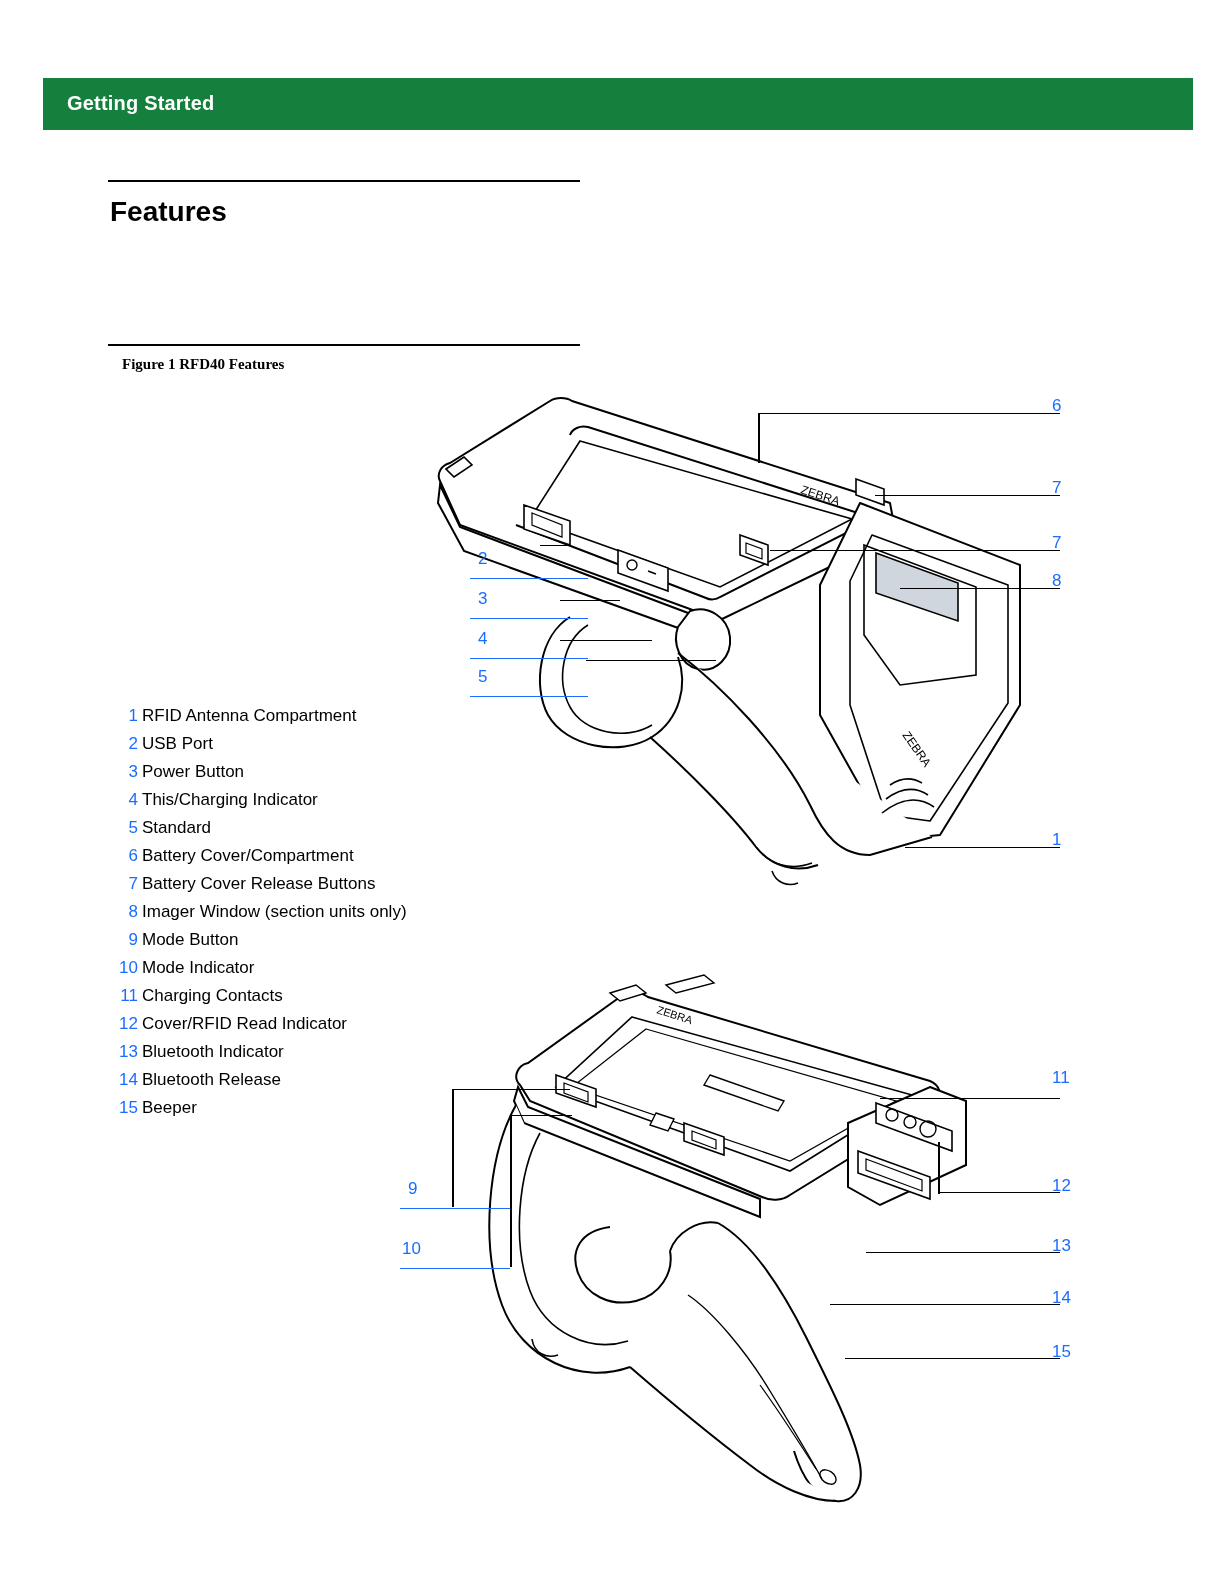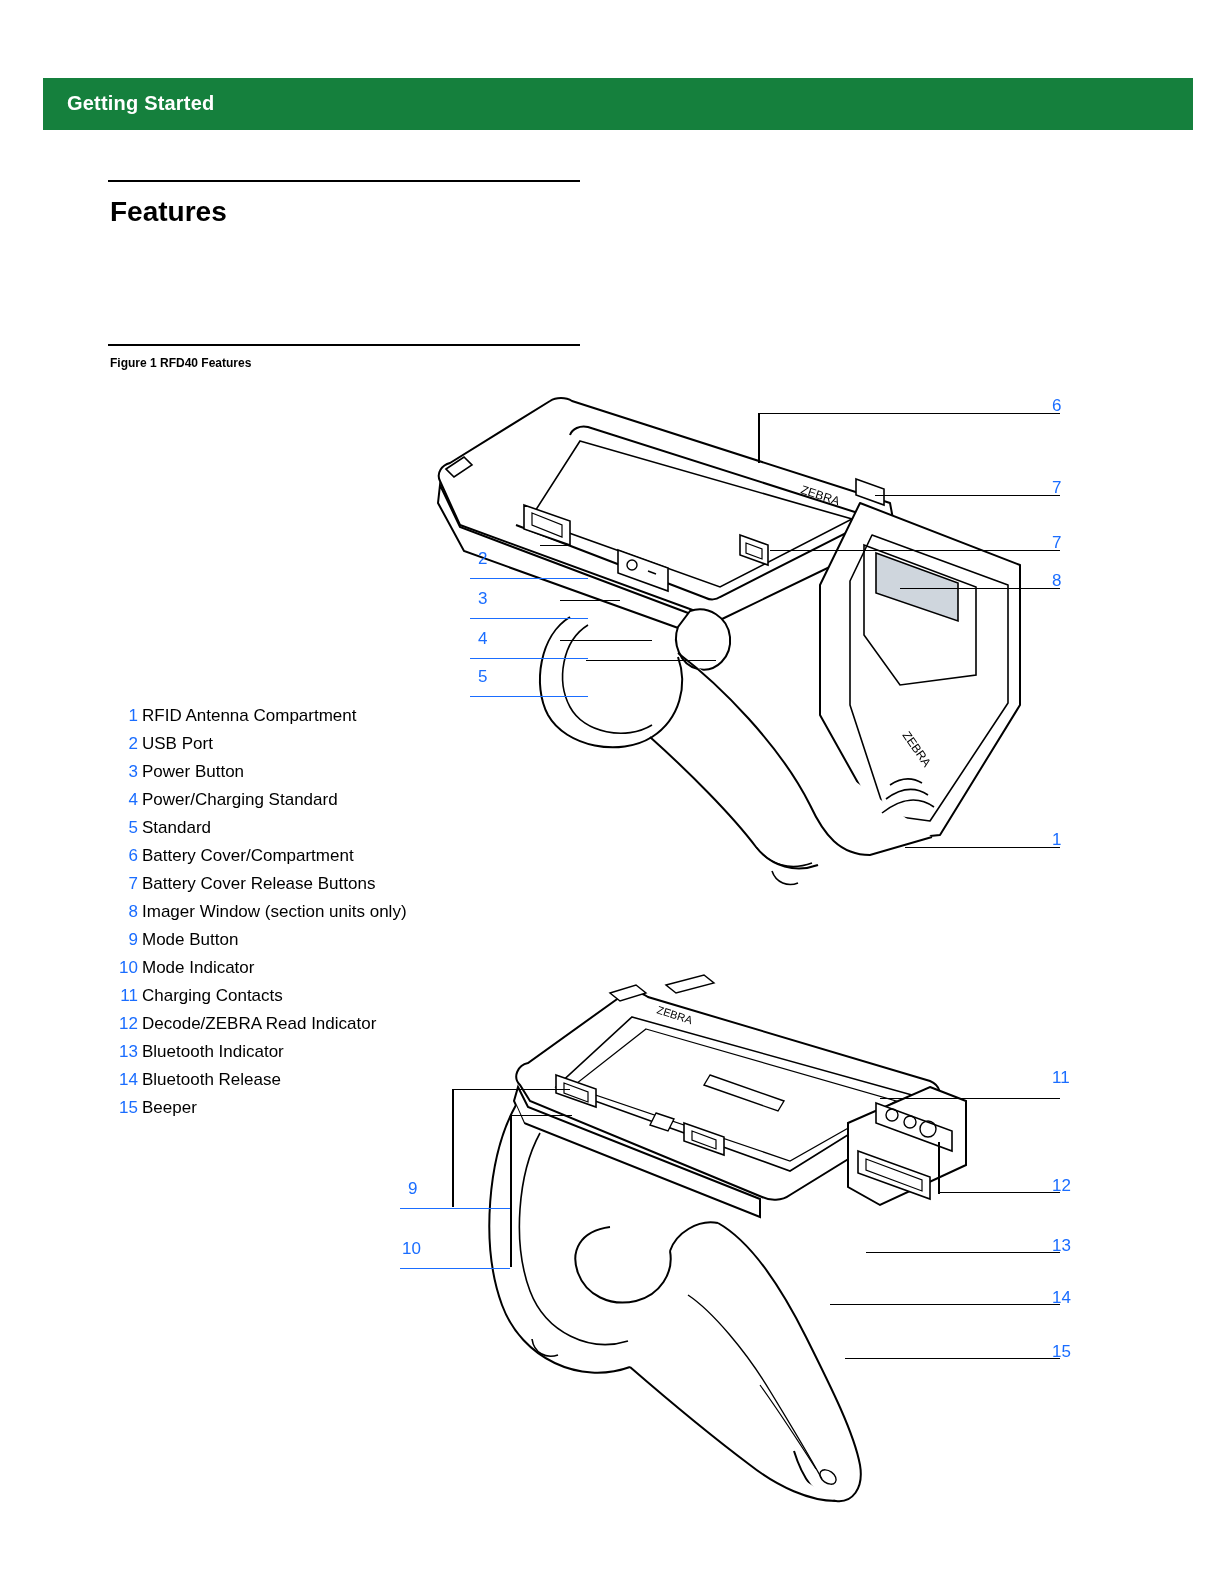--- a/index.html
+++ b/index.html
@@ -58,24 +58,25 @@
   .section-sub {
     position: absolute;
     left: 110px;
     top: 240px;
     font-size: 15px;
     line-height: 22px;
     width: 470px;
   }
   .figure-caption {
     position: absolute;
-    left: 110px;
+    left: 122px;
     top: 356px;
-    font-size: 12px;
+    font-size: 15px;
     font-weight: bold;
+    font-family: Liberation Serif, serif;
   }
 
   
   .legend {
     position: absolute;
     left: 104px;
     top: 706px;
     width: 420px;
   }
   .legend-row {
@@ -228,21 +229,21 @@
     <div class="legend-row">
       <span class="legend-num">2</span>
       <span class="legend-label">USB Port</span>
     </div>
     <div class="legend-row">
       <span class="legend-num">3</span>
       <span class="legend-label">Power Button</span>
     </div>
     <div class="legend-row">
       <span class="legend-num">4</span>
-      <span class="legend-label">Power/Charging Standard</span>
+      <span class="legend-label">This/Charging Indicator</span>
     </div>
     <div class="legend-row">
       <span class="legend-num">5</span>
       <span class="legend-label">Standard</span>
     </div>
     <div class="legend-row">
       <span class="legend-num">6</span>
       <span class="legend-label">Battery Cover/Compartment</span>
     </div>
     <div class="legend-row">
@@ -260,21 +261,21 @@
     <div class="legend-row">
       <span class="legend-num">10</span>
       <span class="legend-label">Mode Indicator</span>
     </div>
     <div class="legend-row">
       <span class="legend-num">11</span>
       <span class="legend-label">Charging Contacts</span>
     </div>
     <div class="legend-row">
       <span class="legend-num">12</span>
-      <span class="legend-label">Decode/ZEBRA Read Indicator</span>
+      <span class="legend-label">Cover/RFID Read Indicator</span>
     </div>
     <div class="legend-row">
       <span class="legend-num">13</span>
       <span class="legend-label">Bluetooth Indicator</span>
     </div>
     <div class="legend-row">
       <span class="legend-num">14</span>
       <span class="legend-label">Bluetooth Release</span>
     </div>
     <div class="legend-row">

